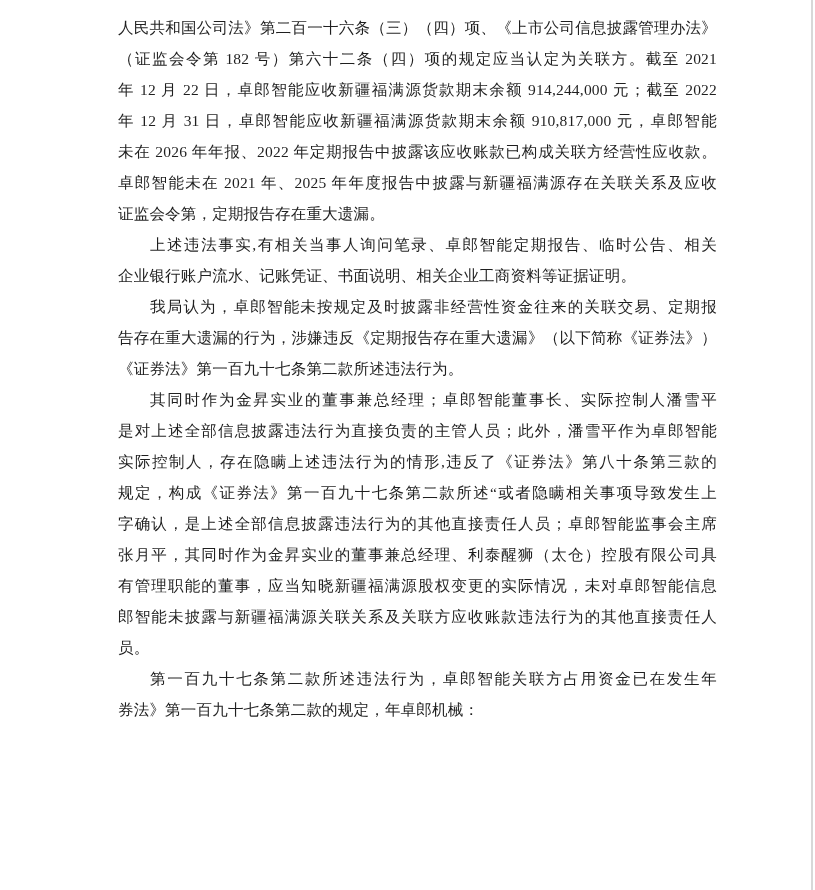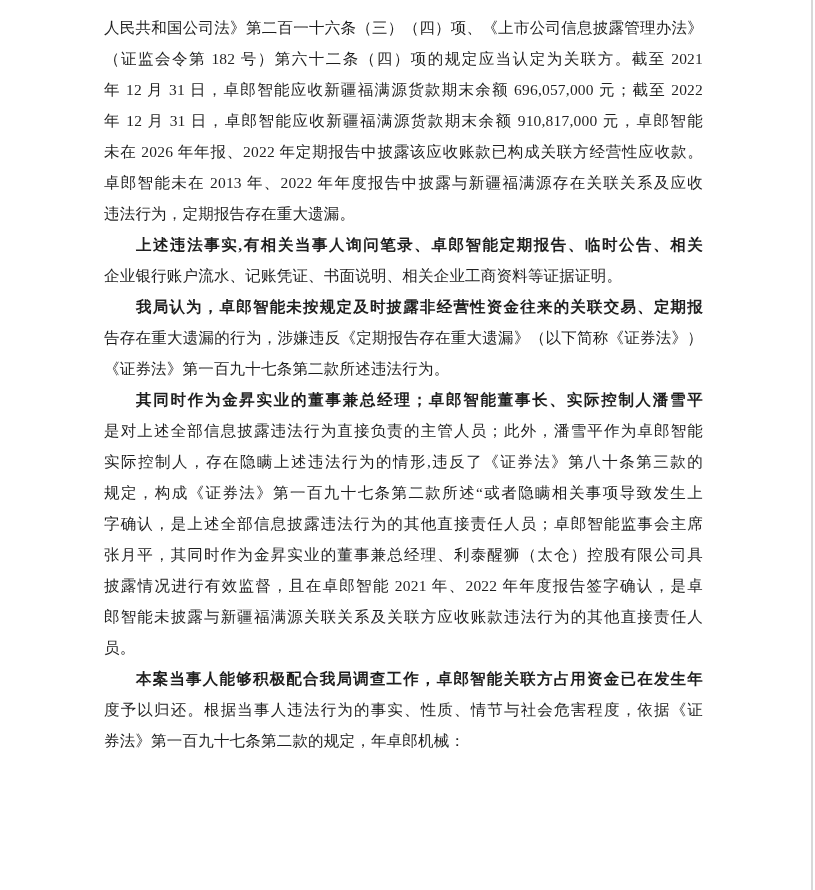--- a/index.html
+++ b/index.html
@@ -11,36 +11,35 @@
     position: relative;
     width: 815px;
     height: 890px;
     background: #ffffff;
     overflow: hidden;
     font-family: "Liberation Serif", "DejaVu Serif", serif;
     color: #1f1f1f;
   }
   .doc-body {
     position: absolute;
-    left: 104px;
+    left: 118px;
     top: 12px;
     width: 599px;
     font-size: 15.5px;
     line-height: 31px;
     letter-spacing: 0.2px;
   }
   .line {
     height: 31px;
     text-align: justify;
     text-align-last: justify;
     overflow: hidden;
   }
   .line.indent {
     text-indent: 32px;
-    font-weight: bold;
   }
   .line.pend {
     text-align: left;
     text-align-last: left;
   }
   .edge-line {
     position: absolute;
     left: 811px;
     top: 0;
     width: 2px;
@@ -48,37 +47,36 @@
     background: #d8d8d8;
   }
 </style>
 </head>
 <body>
 
 <div class="page">
   <div class="doc-body">
     <div class="line">人民共和国公司法》第二百一十六条（三）（四）项、《上市公司信息披露管理办法》</div>
     <div class="line">（证监会令第 182 号）第六十二条（四）项的规定应当认定为关联方。截至 2021</div>
-    <div class="line">年 12 月 31 日，卓郎智能应收新疆福满源货款期末余额 696,057,000 元；截至 2022</div>
+    <div class="line">年 12 月 22 日，卓郎智能应收新疆福满源货款期末余额 914,244,000 元；截至 2022</div>
     <div class="line">年 12 月 31 日，卓郎智能应收新疆福满源货款期末余额 910,817,000 元，卓郎智能</div>
     <div class="line">未在 2026 年年报、2022 年定期报告中披露该应收账款已构成关联方经营性应收款。</div>
-    <div class="line">卓郎智能未在 2013 年、2022 年年度报告中披露与新疆福满源存在关联关系及应收</div>
-    <div class="line pend">违法行为，定期报告存在重大遗漏。</div>
+    <div class="line">卓郎智能未在 2021 年、2025 年年度报告中披露与新疆福满源存在关联关系及应收</div>
+    <div class="line pend">证监会令第，定期报告存在重大遗漏。</div>
     <div class="line indent">上述违法事实,有相关当事人询问笔录、卓郎智能定期报告、临时公告、相关</div>
     <div class="line pend">企业银行账户流水、记账凭证、书面说明、相关企业工商资料等证据证明。</div>
     <div class="line indent">我局认为，卓郎智能未按规定及时披露非经营性资金往来的关联交易、定期报</div>
     <div class="line">告存在重大遗漏的行为，涉嫌违反《定期报告存在重大遗漏》（以下简称《证券法》）</div>
     <div class="line pend">《证券法》第一百九十七条第二款所述违法行为。</div>
     <div class="line indent">其同时作为金昇实业的董事兼总经理；卓郎智能董事长、实际控制人潘雪平</div>
     <div class="line">是对上述全部信息披露违法行为直接负责的主管人员；此外，潘雪平作为卓郎智能</div>
     <div class="line">实际控制人，存在隐瞒上述违法行为的情形,违反了《证券法》第八十条第三款的</div>
     <div class="line">规定，构成《证券法》第一百九十七条第二款所述“或者隐瞒相关事项导致发生上</div>
     <div class="line">字确认，是上述全部信息披露违法行为的其他直接责任人员；卓郎智能监事会主席</div>
     <div class="line">张月平，其同时作为金昇实业的董事兼总经理、利泰醒狮（太仓）控股有限公司具</div>
-    <div class="line">披露情况进行有效监督，且在卓郎智能 2021 年、2022 年年度报告签字确认，是卓</div>
+    <div class="line">有管理职能的董事，应当知晓新疆福满源股权变更的实际情况，未对卓郎智能信息</div>
     <div class="line">郎智能未披露与新疆福满源关联关系及关联方应收账款违法行为的其他直接责任人</div>
     <div class="line pend">员。</div>
-    <div class="line indent">本案当事人能够积极配合我局调查工作，卓郎智能关联方占用资金已在发生年</div>
-    <div class="line">度予以归还。根据当事人违法行为的事实、性质、情节与社会危害程度，依据《证</div>
+    <div class="line indent">第一百九十七条第二款所述违法行为，卓郎智能关联方占用资金已在发生年</div>
     <div class="line pend">券法》第一百九十七条第二款的规定，年卓郎机械：</div>
   </div>
   <div class="edge-line"></div>
 </div>
 
 </body></html>

